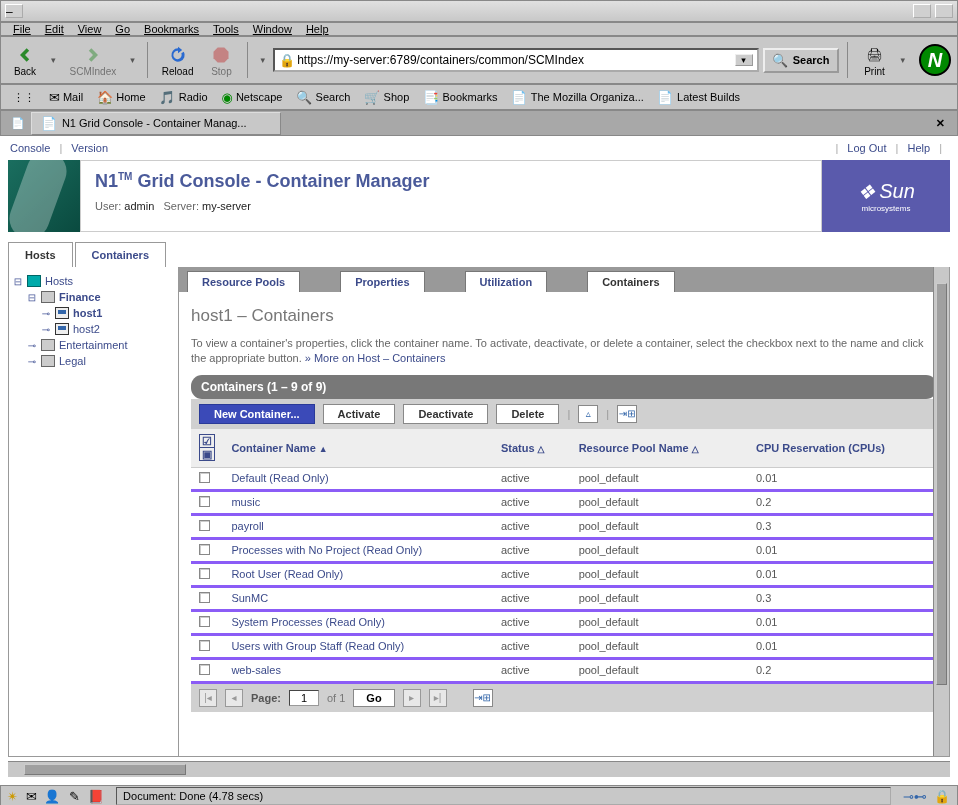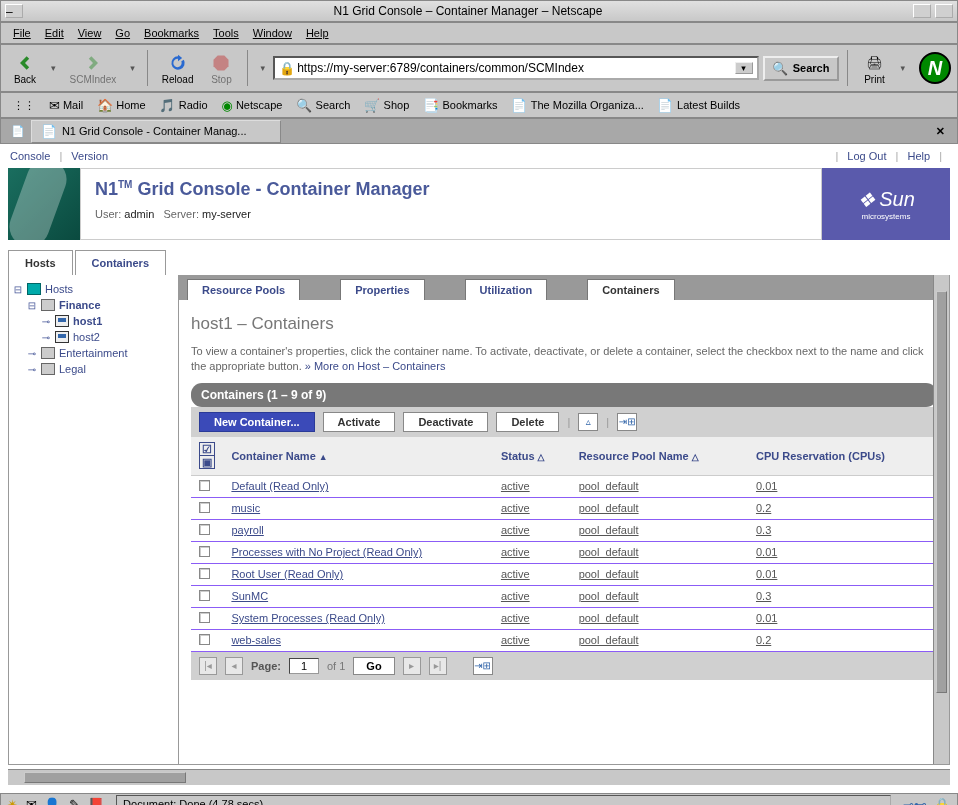--- a/index.html
+++ b/index.html
@@ -19,21 +19,21 @@
   display: flex;
   align-items: center;
   justify-content: space-between;
   padding: 0 4px;
   font-size: 12px;
 }
 .titlebar .controls-left, .titlebar .controls-right { display: flex; gap: 4px; }
 .titlebar .ctrl { width: 18px; height: 14px; background: #d0d0d0; border: 1px outset #fff; }
 .titlebar-text { flex: 1; text-align: center; color: #000; }
 .menubar {
-  height: 22px;
+  height: 14px;
   background: #c8c8c8;
   border: 1px solid #888;
   display: flex;
   align-items: center;
   padding: 0 6px;
   gap: 2px;
 }
 .menubar span { padding: 2px 6px; text-decoration: underline; cursor: default; }
 .toolbar1 {
   height: 48px;
@@ -177,21 +177,21 @@
 table.data {
   width: 100%; border-collapse: collapse; font-size: 11px;
 }
 table.data th {
   text-align: left; padding: 6px 8px; color: #555;
   border-bottom: 1px solid #ccc; font-weight: bold; background: #eee;
 }
 table.data th.sortable { color: #3b4a8a; }
 table.data th .sort { color: #3b4a8a; font-size: 9px; }
 table.data td {
-  padding: 4px 8px; border-bottom: 1px solid #8b5cf6; color: #555; text-decoration: underline;
+  padding: 4px 8px; border-bottom: 3px solid #8b5cf6; color: #555;
 }
 table.data td.link { color: #3b4a8a; }
 table.data td.cb { width: 26px; }
 .chk { width: 11px; height: 11px; border: 1px solid #888; background: #fff; display: inline-block; box-shadow: inset 1px 1px 0 #ccc; }
 .pagination {
   background: #d0d0d0; padding: 5px 8px; display: flex; align-items: center; gap: 8px;
   margin-top: 0;
 }
 .pg-btn { width: 18px; height: 18px; border: 1px solid #999; background: #e8e8e8; display: inline-flex; align-items: center; justify-content: center; color: #999; font-size: 10px; }
 .pg-input { width: 30px; height: 16px; border: 1px inset #999; text-align: center; font-size: 11px; }
@@ -215,21 +215,20 @@
 svg.toolbar-svg { width: 22px; height: 20px; }
 .sel-arrow { width:18px; background:#ccc; border:1px outset #eee; text-align:center; font-size:9px; }
 </style>
 </head>
 <body>
 
 <div class="titlebar">
   <div class="controls-left">
     <div class="ctrl">–</div>
   </div>
-  <div class="titlebar-text">N1 Grid Console – Container Manager – Netscape</div>
   <div class="controls-right">
     <div class="ctrl"></div>
     <div class="ctrl"></div>
   </div>
 </div>
 
 <div class="menubar">
   <span>File</span>
   <span>Edit</span>
   <span>View</span>
@@ -501,20 +500,27 @@
               </tr>
               <tr>
                 <td class="cb"><span class="chk"></span></td>
                 <td class="link">System Processes (Read Only)</td>
                 <td>active</td>
                 <td>pool_default</td>
                 <td>0.01</td>
               </tr>
               <tr>
                 <td class="cb"><span class="chk"></span></td>
+                <td class="link">Users with Group Staff (Read Only)</td>
+                <td>active</td>
+                <td>pool_default</td>
+                <td>0.01</td>
+              </tr>
+              <tr>
+                <td class="cb"><span class="chk"></span></td>
                 <td class="link">web-sales</td>
                 <td>active</td>
                 <td>pool_default</td>
                 <td>0.2</td>
               </tr>
             </tbody>
         </table>
         <div class="pagination">
           <span class="pg-btn">|◂</span>
           <span class="pg-btn">◂</span>

